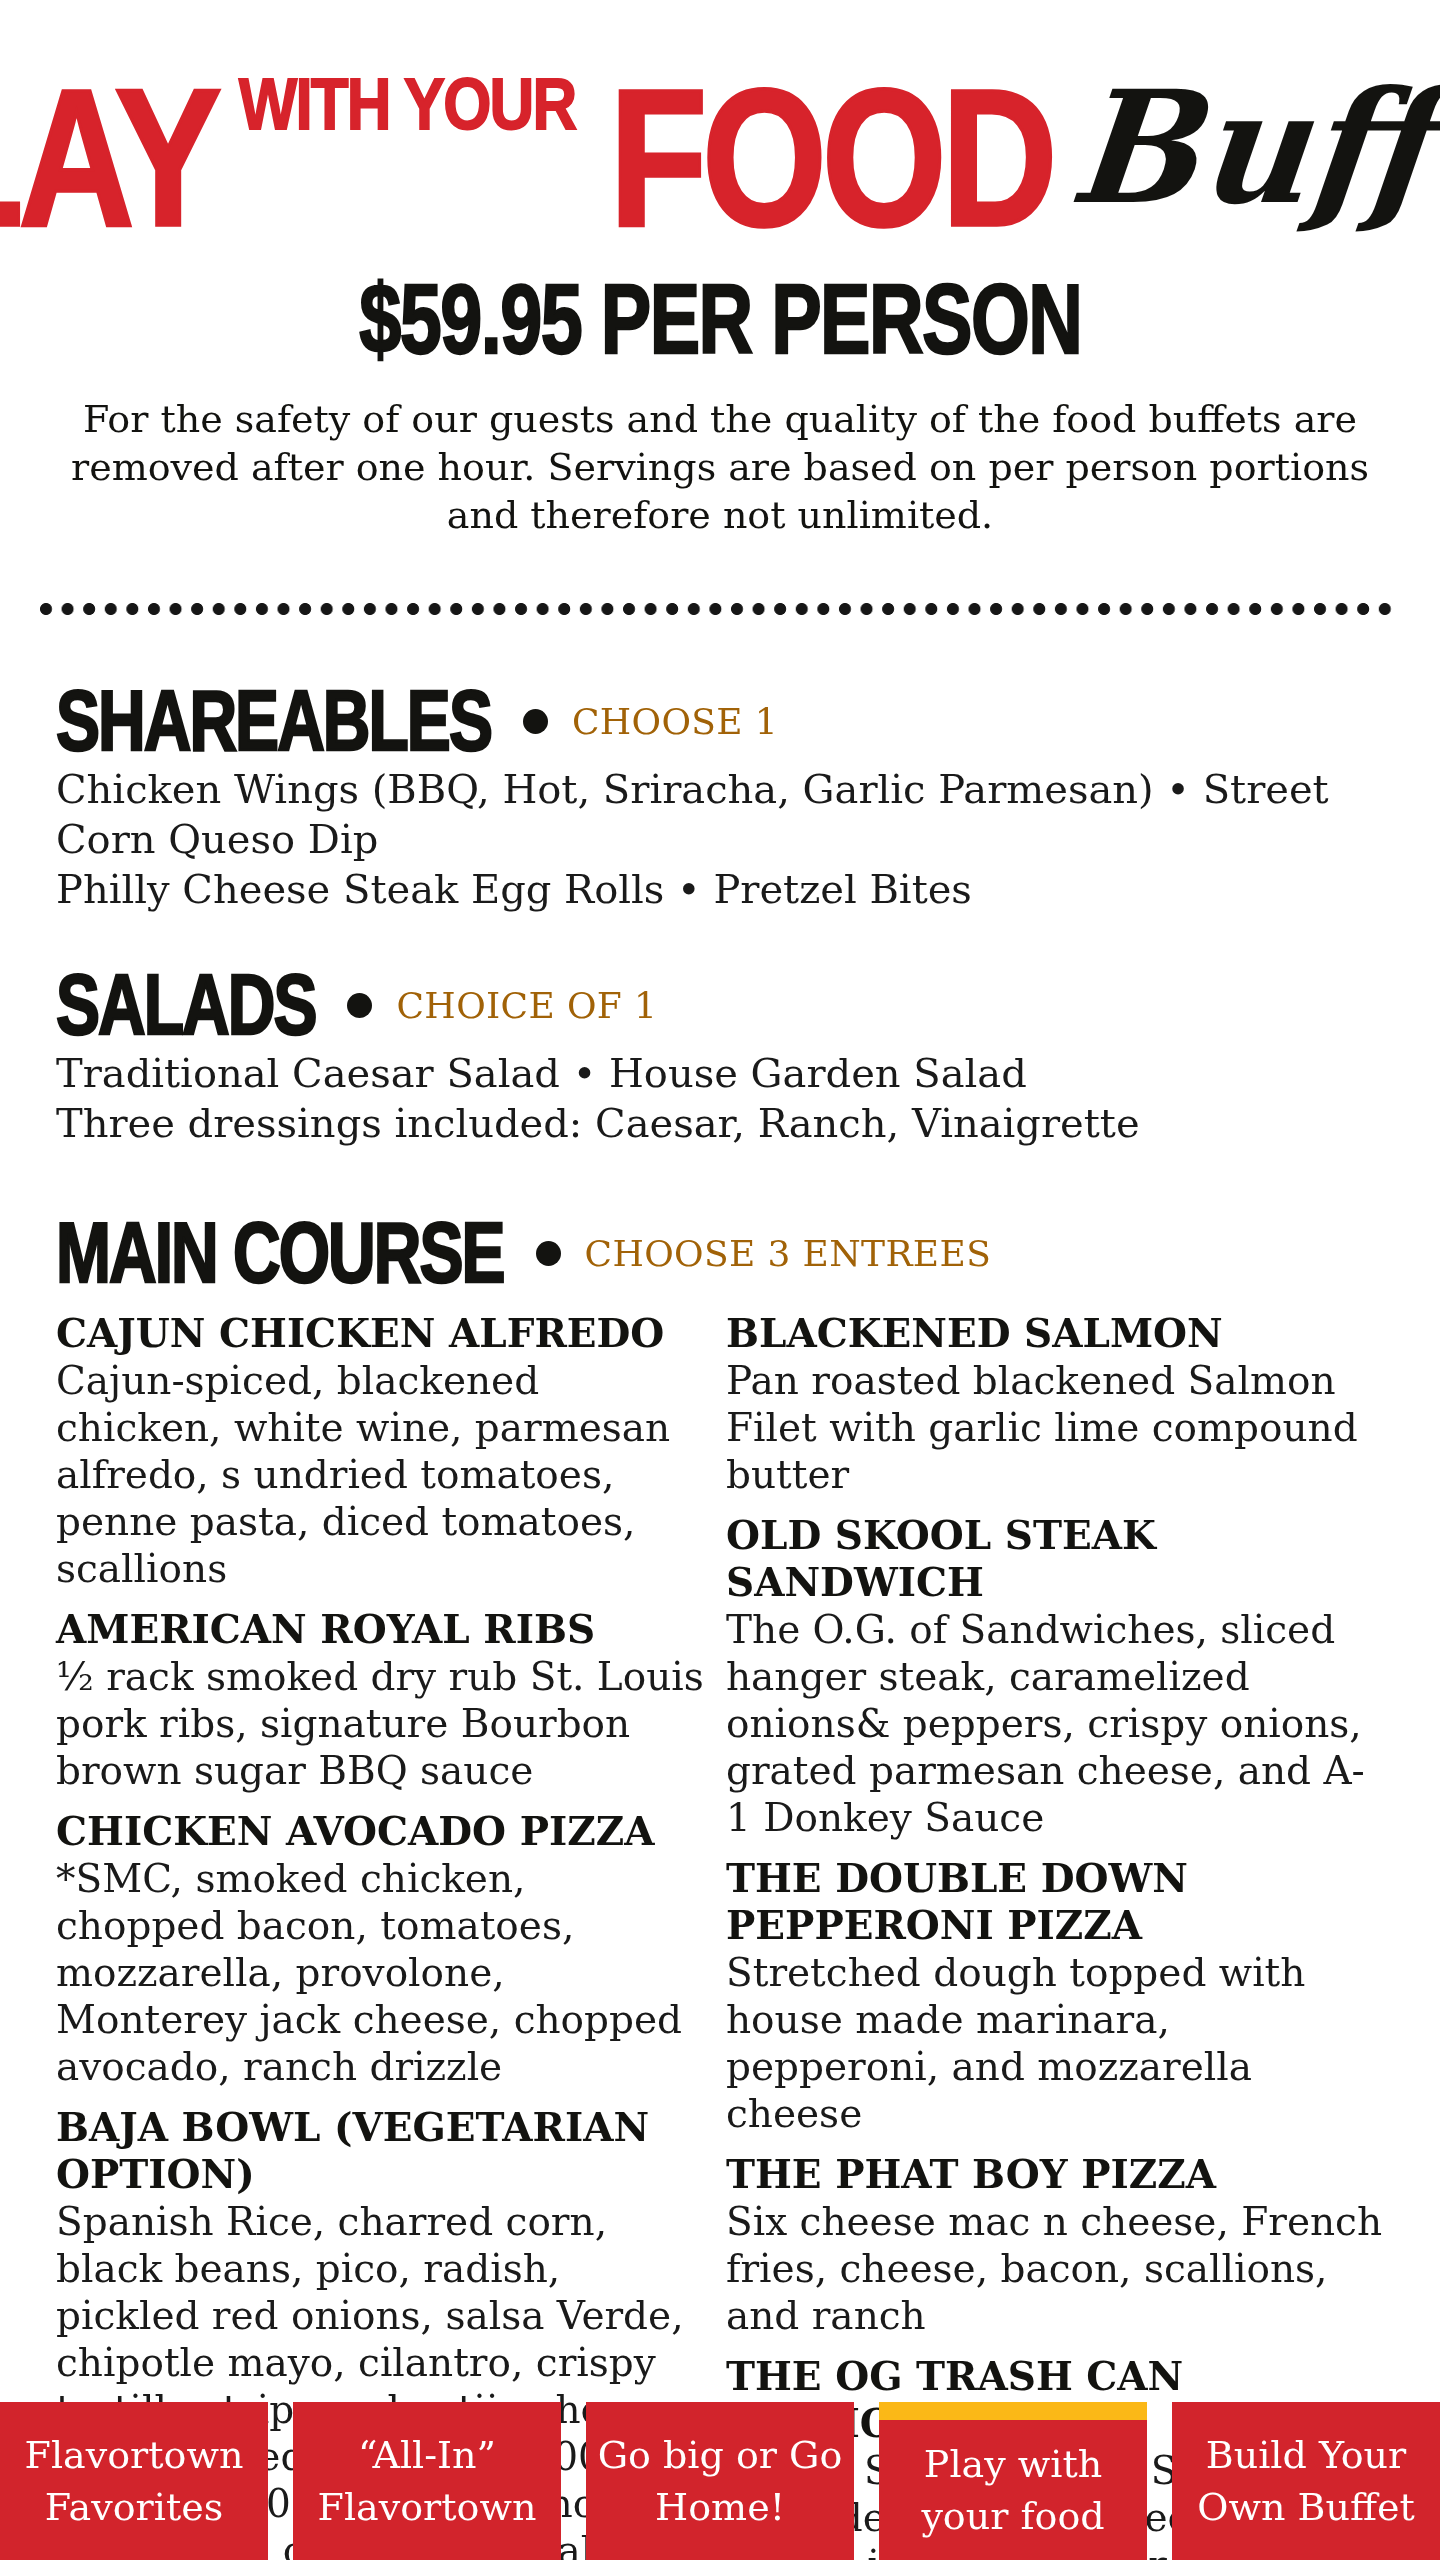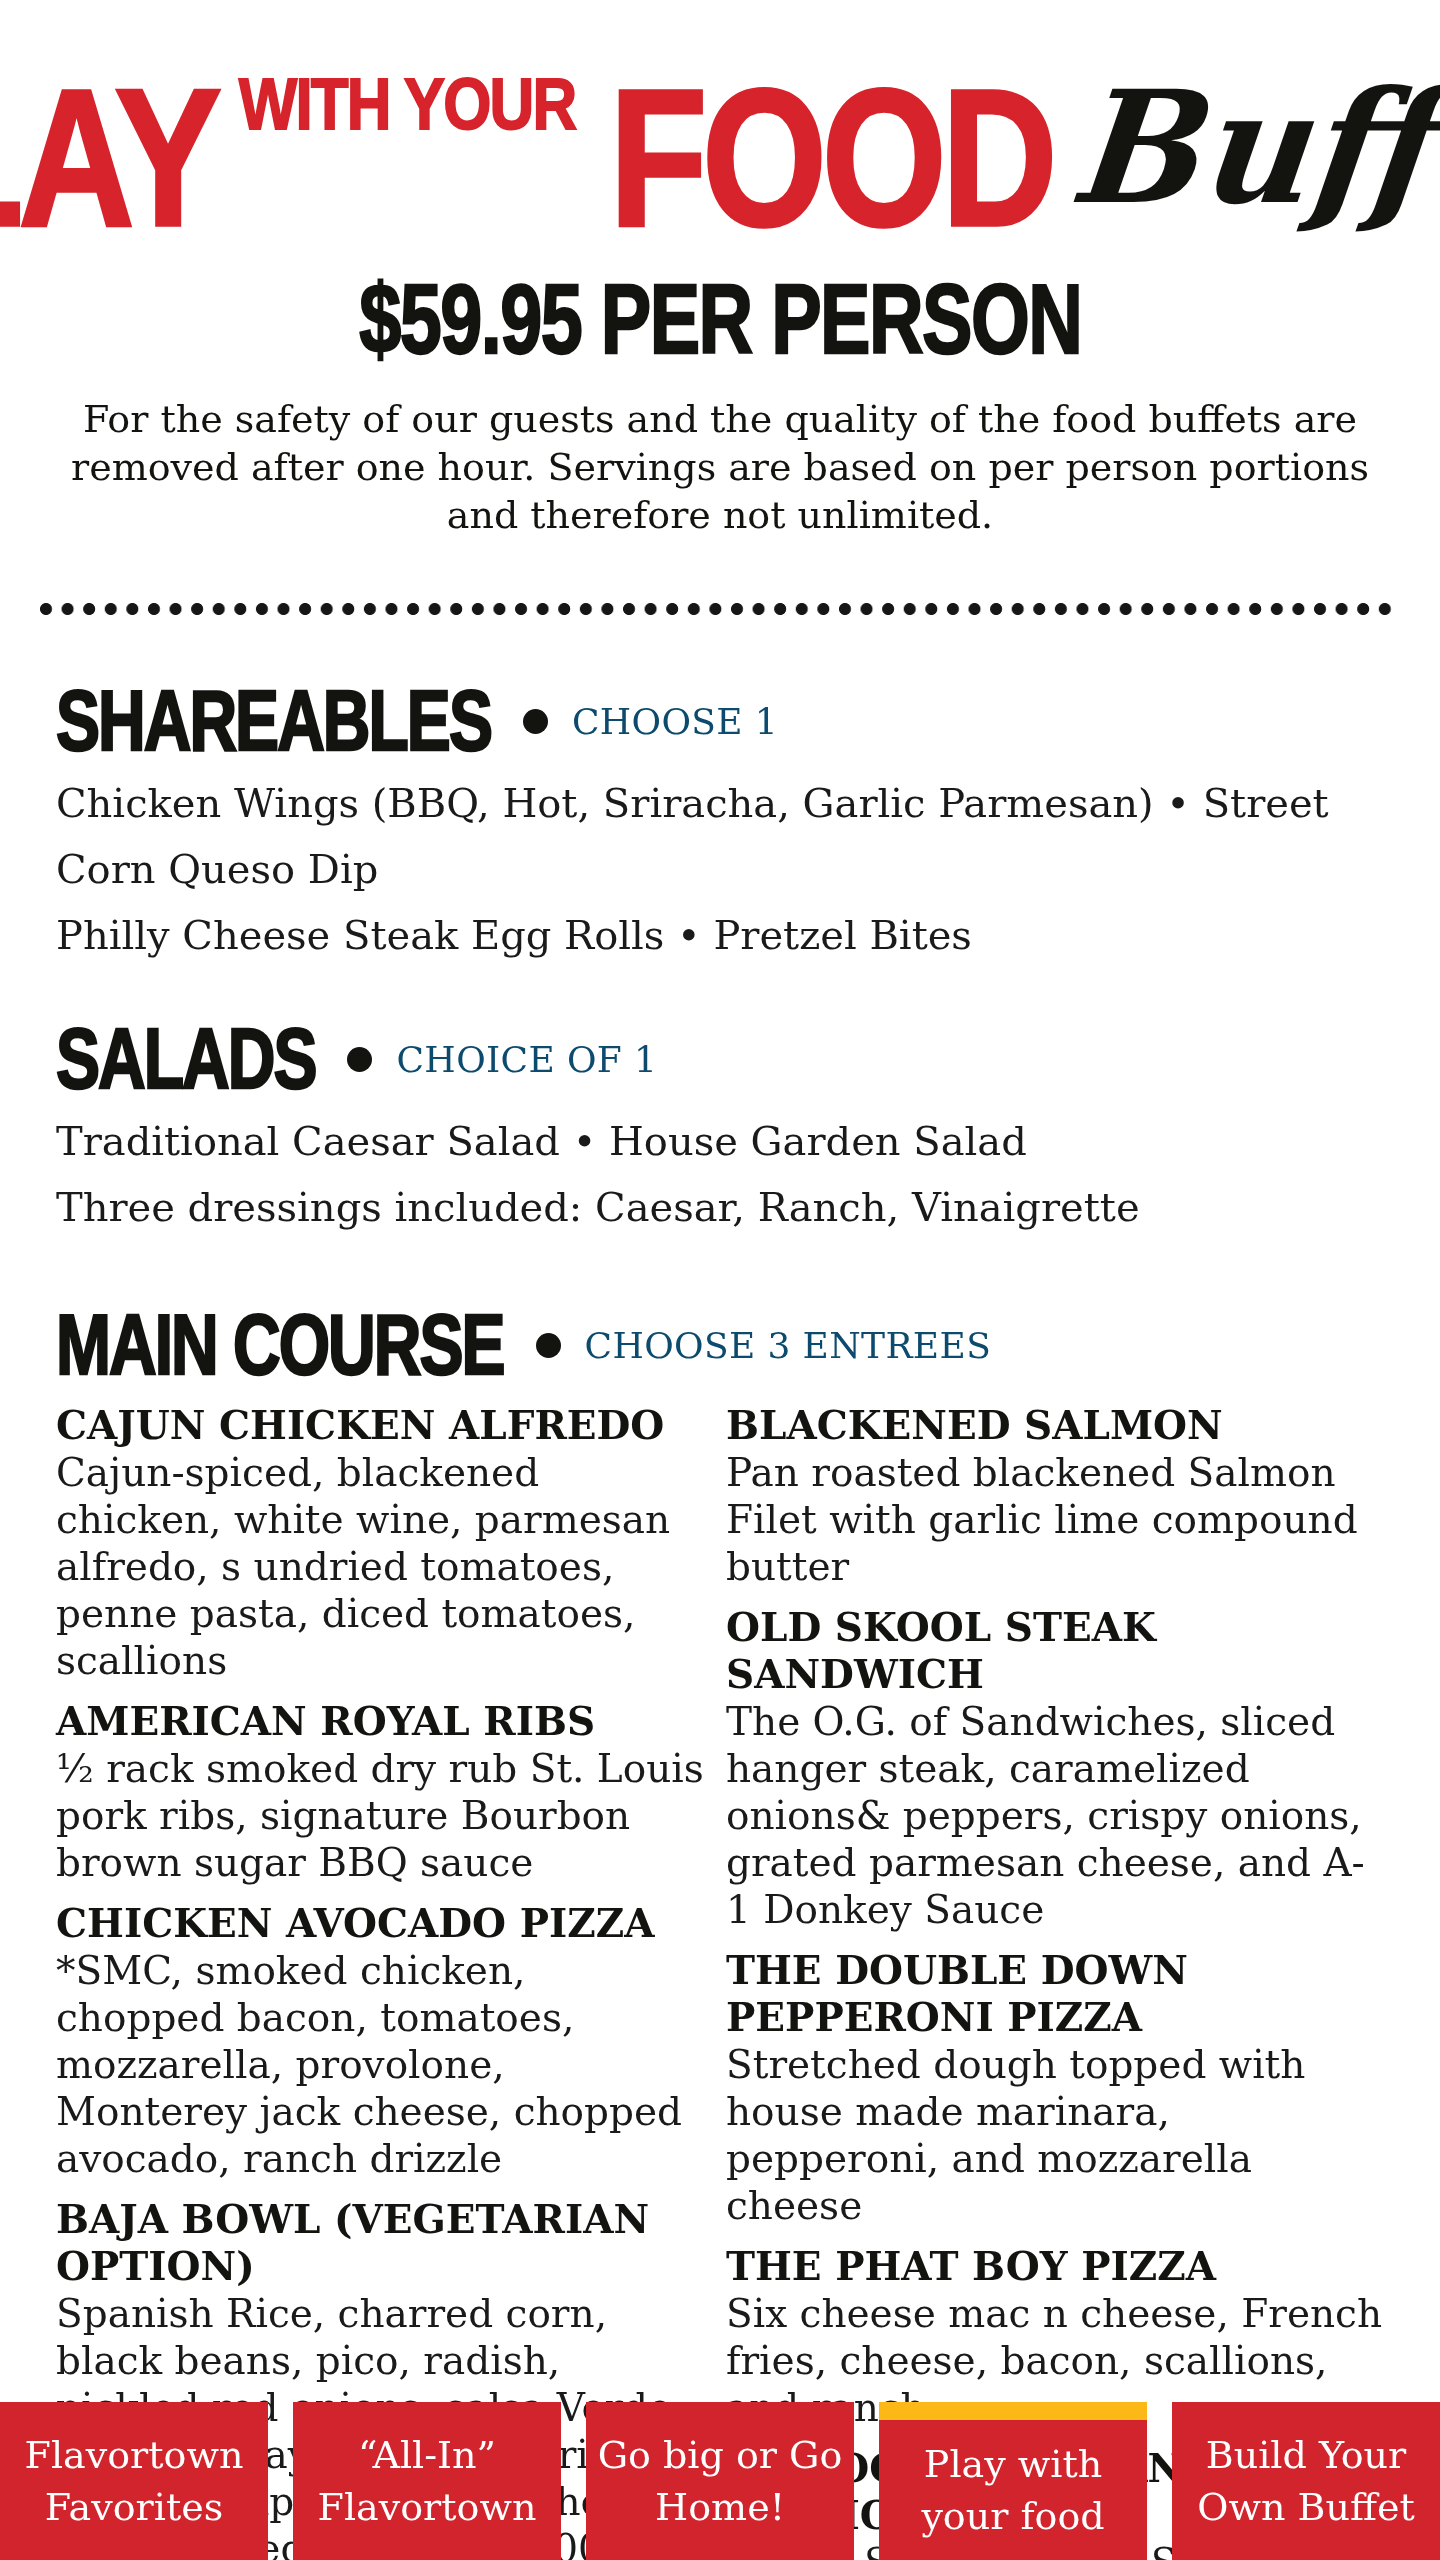--- a/index.html
+++ b/index.html
@@ -106,24 +106,24 @@
   .sec-bullet {
     width:25px; height:25px;
     background:#131310;
     border-radius:50%;
     flex:0 0 auto;
     margin-left:8px;
   }
   .sec-choose {
     font-size:36px;
     letter-spacing:0.01em;
-    color:#0c4a6e;
+    color:#a16207;
     white-space:nowrap;
   }
-  .sec-lines { margin-top:14px; font-size:40px; line-height:66px; color:#1a1a1a; }
+  .sec-lines { margin-top:8px; font-size:40px; line-height:50px; color:#1a1a1a; }
   .sec-head.tight { margin-top:56px; }
   
   .columns {
     display:grid;
     grid-template-columns:648px auto;
     column-gap:22px;
     margin-top:22px;
   }
   .item { margin-top:14px; }
   .item:first-child { margin-top:0; }

